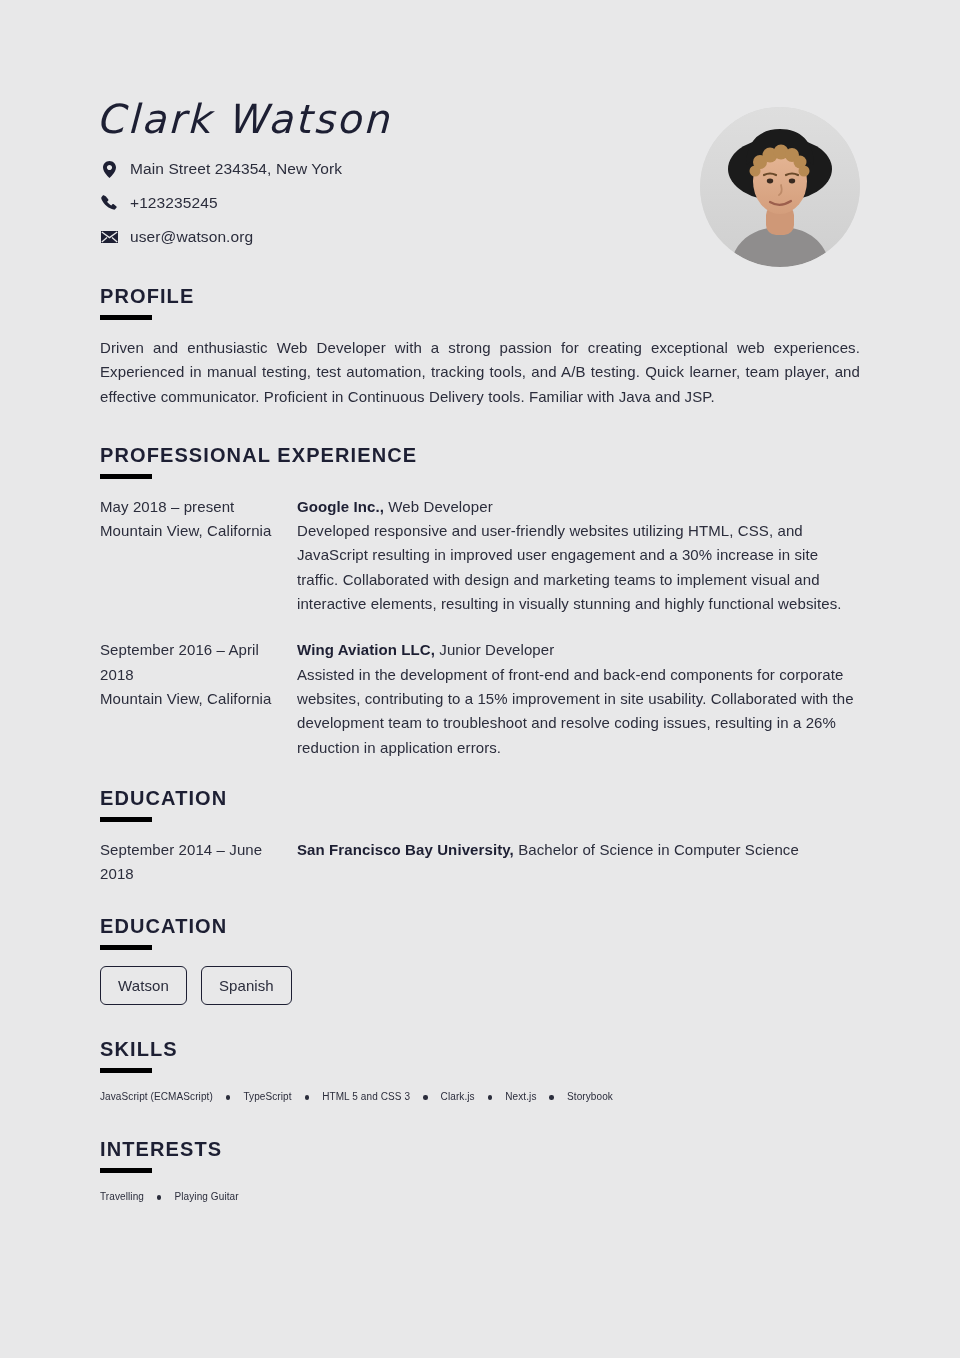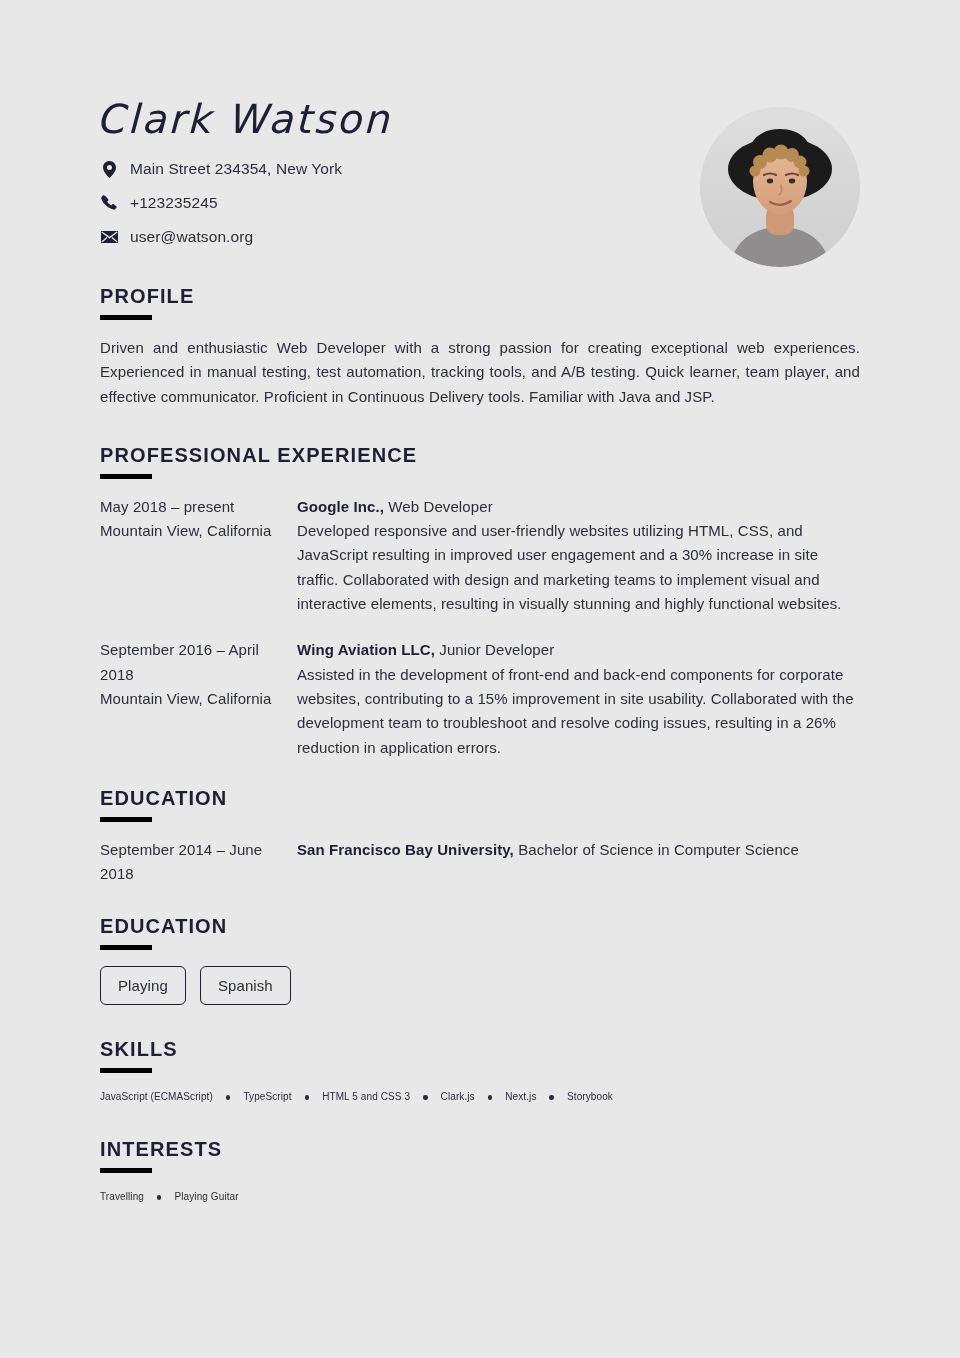--- a/index.html
+++ b/index.html
@@ -317,21 +317,21 @@
             <span class="entry-org">San Francisco Bay University,</span><span class="entry-role"> Bachelor of Science in Computer Science</span>
           </div>
         </div>
       </div>
     </div>
 
     <div class="section" id="section-languages">
       <div class="section-title">EDUCATION</div>
       <div class="title-bar"></div>
       <div class="chip-row">
-        <span class="chip">Playing</span>
+        <span class="chip">Watson</span>
         <span class="chip">Spanish</span>
       </div>
     </div>
 
     <div class="section" id="section-skills">
       <div class="section-title">SKILLS</div>
       <div class="title-bar"></div>
       <div class="inline-list">
         <span class="inline-item">JavaScript (ECMAScript)</span>
         <span class="inline-sep"></span>

